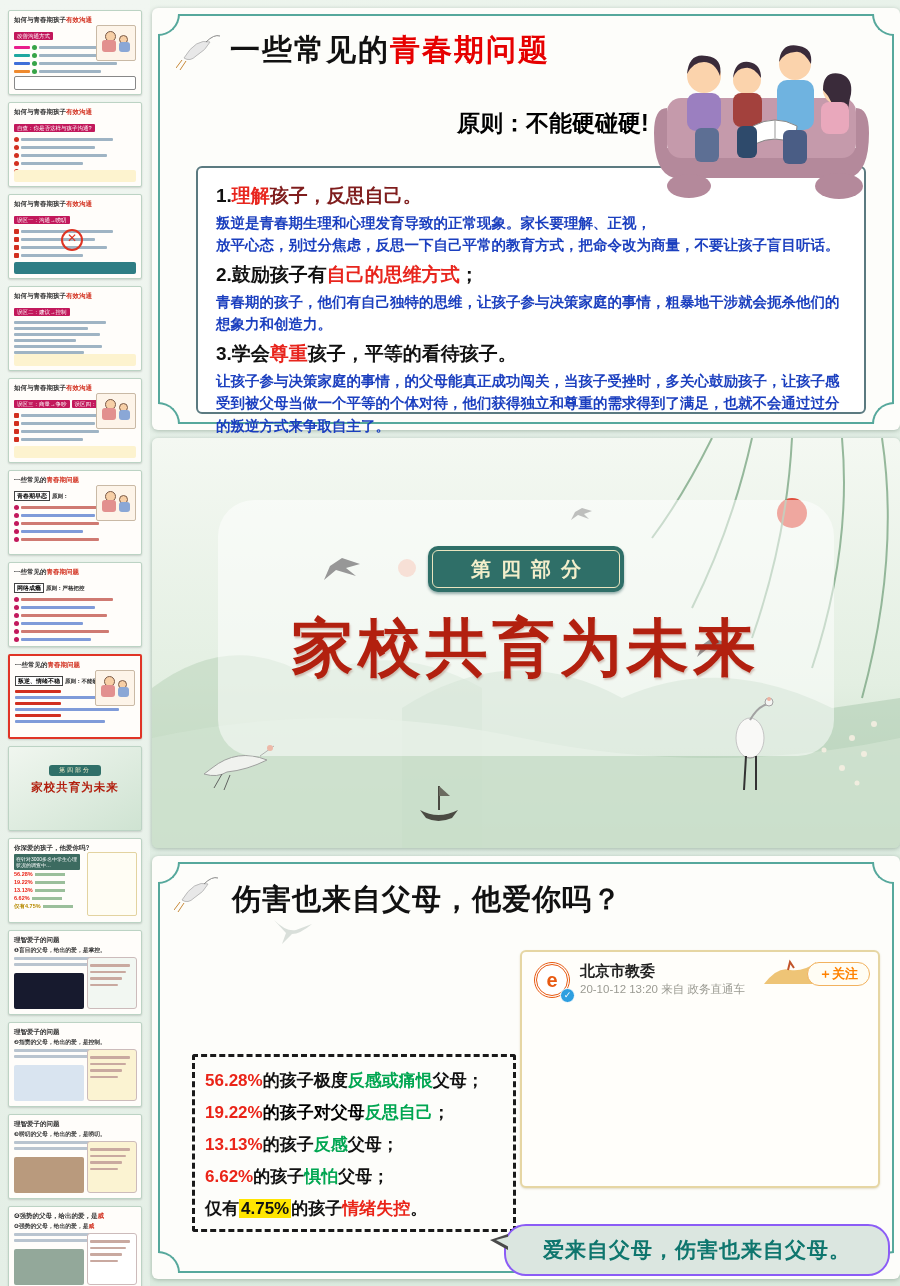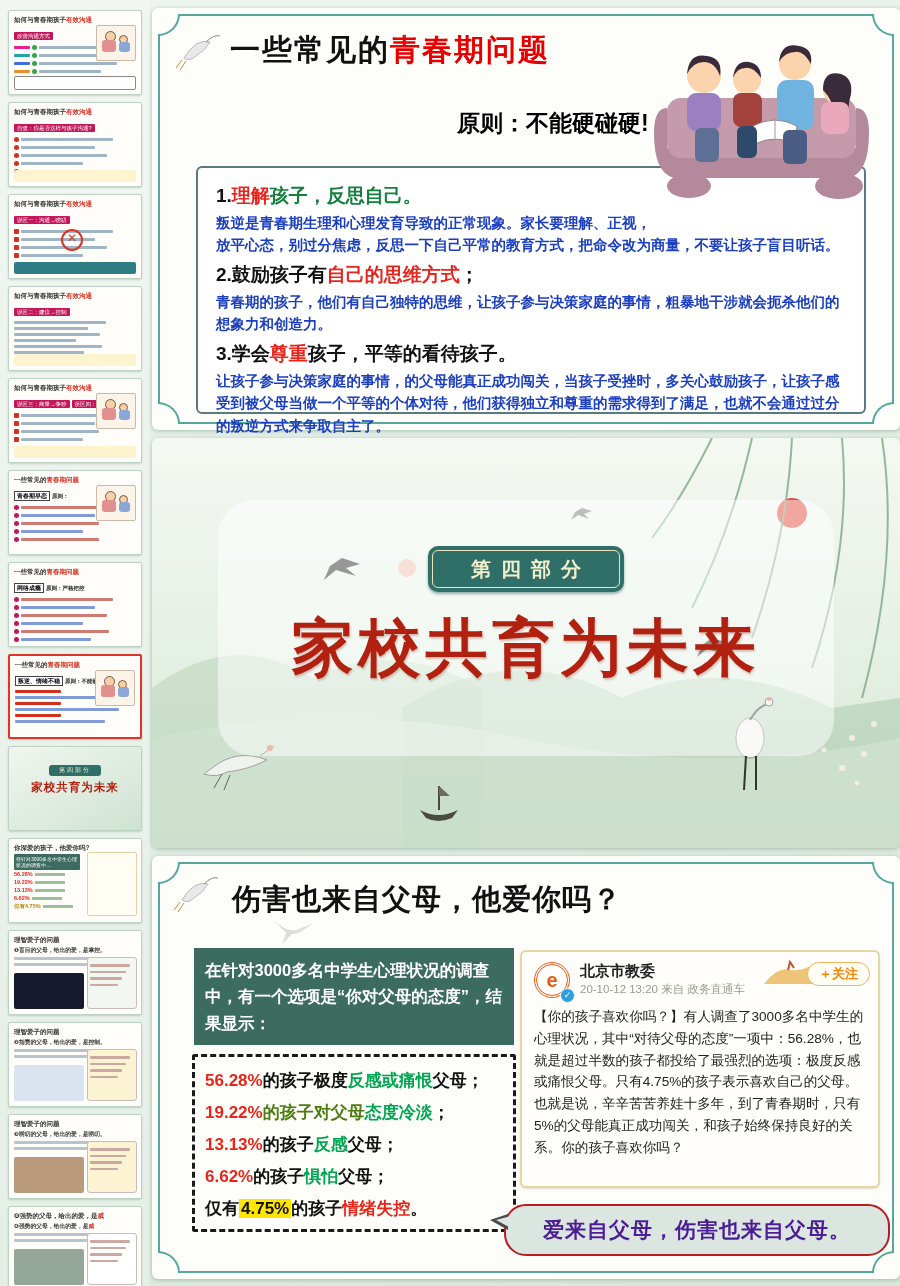--- a/index.html
+++ b/index.html
@@ -100,23 +100,23 @@
              background:#fff;border:3px double #e85a12;color:#e85a12;font-weight:900;font-size:20px;
              display:flex;align-items:center;justify-content:center;box-sizing:border-box;}
   .wb-check{position:absolute;left:38px;top:36px;width:13px;height:13px;border-radius:50%;background:#2e9fe0;
             color:#fff;font-size:9px;line-height:13px;text-align:center;border:1px solid #fff;}
   .wb-name{position:absolute;left:58px;top:10px;font-size:15px;font-weight:bold;color:#222;}
   .wb-meta{position:absolute;left:58px;top:30px;font-size:11.5px;color:#9a9a92;}
   .wb-follow{position:absolute;right:8px;top:10px;border:1.5px solid #f2b25e;border-radius:14px;
              padding:2px 11px;color:#ff8200;font-size:13px;font-weight:bold;background:#fffdf4;}
   .wb-wall{position:absolute;right:62px;top:4px;}
   .wb-body{position:absolute;left:12px;right:12px;top:54px;font-size:13.6px;color:#222;line-height:1.6;}
-  .s3-bubble{position:absolute;left:352px;top:348px;width:382px;height:48px;background:#dbe6e0;
-             border:2px solid #b91c1c;border-radius:22px;display:flex;align-items:center;justify-content:center;
-             font-size:21px;font-weight:900;color:#4c1d95;letter-spacing:1px;}
+  .s3-bubble{position:absolute;left:352px;top:368px;width:382px;height:48px;background:#dbe6e0;
+             border:2px solid #8b5cf6;border-radius:22px;display:flex;align-items:center;justify-content:center;
+             font-size:21px;font-weight:900;color:#0f766e;letter-spacing:1px;}
   .s3-bubble:before{content:"";position:absolute;left:-16px;top:8px;width:0;height:0;
              border-top:6px solid transparent;border-bottom:10px solid transparent;
              border-right:18px solid #4a4a4a;}
   .s3-bubble:after{content:"";position:absolute;left:-10px;top:10px;width:0;height:0;
              border-top:4px solid transparent;border-bottom:8px solid transparent;
              border-right:15px solid #dbe6e0;}
   .deco{position:absolute;pointer-events:none;}
 </style>
 </head>
 <body>
@@ -383,21 +383,21 @@
           <path d="M174 52 Q174 32 192 36 Q204 40 202 56 Q198 70 200 80 L184 78 Q186 64 174 52" fill="#3a2b3a"></path>
         <rect x="172" y="64" width="28" height="32" rx="8" fill="#e9a8bc"></rect>
         <path d="M104 88 Q126 76 148 88 L146 106 Q126 96 106 106 Z" fill="#fff" stroke="#888"></path>
         <line x1="126" y1="82" x2="126" y2="100" stroke="#999"></line>
         <rect x="46" y="90" width="24" height="34" rx="6" fill="#5d6f94"></rect>
         <rect x="88" y="88" width="20" height="32" rx="6" fill="#2e4a6b"></rect>
         <rect x="134" y="92" width="24" height="34" rx="6" fill="#4a5d85"></rect>
       </svg>
 
       <div class="s1-box">
-        <div class="s1-h"><span style="color: rgb(17, 17, 17);">1.</span><span style="color: rgb(232, 37, 29);">理解</span><span style="color: #15803d;">孩子，反思自己。</span></div>
+        <div class="s1-h"><span style="color: rgb(17, 17, 17);">1.</span><span style="color: rgb(232, 37, 29);">理解</span><span style="color: #7f1d1d;">孩子，反思自己。</span></div>
         <div class="s1-p">叛逆是青春期生理和心理发育导致的正常现象。家长要理解、正视，
 放平心态，别过分焦虑，反思一下自己平常的教育方式，把命令改为商量，不要让孩子盲目听话。</div>
         <div class="s1-h"><span style="color: rgb(17, 17, 17);">2.鼓励孩子有</span><span style="color: rgb(232, 37, 29);">自己的思维方式</span><span style="color: rgb(17, 17, 17);">；</span></div>
         <div class="s1-p">青春期的孩子，他们有自己独特的思维，让孩子参与决策家庭的事情，粗暴地干涉就会扼杀他们的想象力和创造力。</div>
         <div class="s1-h"><span style="color: rgb(17, 17, 17);">3.学会</span><span style="color: rgb(232, 37, 29);">尊重</span><span style="color: rgb(17, 17, 17);">孩子，平等的看待孩子。</span></div>
         <div class="s1-p">让孩子参与决策家庭的事情，的父母能真正成功闯关，当孩子受挫时，多关心鼓励孩子，让孩子感受到被父母当做一个平等的个体对待，他们获得独立和尊重的需求得到了满足，也就不会通过过分的叛逆方式来争取自主了。</div>
       </div>
     </div>
 
     <div class="slide" id="slide2">
@@ -469,39 +469,37 @@
       </div>
       <svg class="deco" style="left:22px;top:14px" width="52" height="46" viewBox="0 0 52 46">
         <path d="M8 30 Q20 10 34 14 Q30 22 20 28 Q14 34 8 30" fill="#e8e8e8" stroke="#bbb"></path>
         <path d="M30 14 Q38 6 44 8" stroke="#888" fill="none"></path>
         <path d="M6 32 L0 40 M10 33 L4 42" stroke="#c88a3a"></path>
       </svg>
       <svg class="deco" style="left:120px;top:62px" width="40" height="26" viewBox="0 0 40 26">
         <path d="M2 2 Q14 14 24 12 L40 6 Q28 16 20 16 L10 26 L14 15 Z" fill="#d9dfda"></path>
       </svg>
       <div class="s3-title">伤害也来自父母，他爱你吗？</div>
-      <div class="s3-intro">在针对3000多名中学生心理状况的调查中，有一个选项是“你对父母的态度”，结果显示：</div>
       <div class="s3-stats">
         <div class="s3-statline"><span style="color: rgb(234, 36, 24);">56.28%</span><span style="color: rgb(17, 17, 17);">的孩子极度</span><span style="color: rgb(0, 166, 81);">反感或痛恨</span><span style="color: rgb(17, 17, 17);">父母；</span></div>
-        <div class="s3-statline"><span style="color: rgb(234, 36, 24);">19.22%</span><span style="color: #4d7c0f;">的孩子对父母</span><span style="color: rgb(0, 166, 81);">态度冷淡</span><span style="color: rgb(17, 17, 17);">；</span></div>
+        <div class="s3-statline"><span style="color: rgb(234, 36, 24);">19.22%</span><span style="color: #000000;">的孩子对父母</span><span style="color: rgb(0, 166, 81);">反思自己</span><span style="color: rgb(17, 17, 17);">；</span></div>
         <div class="s3-statline"><span style="color: rgb(234, 36, 24);">13.13%</span><span style="color: rgb(17, 17, 17);">的孩子</span><span style="color: rgb(0, 166, 81);">反感</span><span style="color: rgb(17, 17, 17);">父母；</span></div>
         <div class="s3-statline"><span style="color: rgb(234, 36, 24);">6.62%</span><span style="color: rgb(17, 17, 17);">的孩子</span><span style="color: rgb(0, 166, 81);">惧怕</span><span style="color: rgb(17, 17, 17);">父母；</span></div>
         <div class="s3-statline"><span style="color: rgb(17, 17, 17);">仅有</span><span style="color: rgb(17, 17, 17); background: rgb(255, 229, 0); padding: 0px 2px;">4.75%</span><span style="color: rgb(17, 17, 17);">的孩子</span><span style="color: rgb(234, 36, 24);">情绪失控</span><span style="color: rgb(17, 17, 17);">。</span></div>
       </div>
 
       <div class="weibo">
         <div class="wb-avatar">e</div>
         <div class="wb-check">✓</div>
         <div class="wb-name">北京市教委</div>
         <div class="wb-meta">20-10-12 13:20  来自 政务直通车</div>
         <svg class="wb-wall" width="52" height="30" viewBox="0 0 52 30">
           <path d="M0 28 Q14 10 26 14 Q40 16 52 6 L52 28 Z" fill="#e8b04a" opacity=".75"></path>
           <path d="M24 14 L26 6 L30 12" stroke="#c2542a" fill="none" stroke-width="2"></path>
         </svg>
         <div class="wb-follow">＋关注</div>
-        <div class="wb-body">【你的孩子喜欢你吗？】有人调查了3000多名中学生的心理状况，其中“对待父母的态度”一项中：56.28%，也就是超过半数的孩子都投给了最强烈的选项：极度反感或痛恨父母。只有4.75%的孩子表示喜欢自己的父母。也就是说，辛辛苦苦养娃十多年，到了青春期时，只有5%的父母能真正成功闯关，和孩子始终保持良好的关系。你的孩子喜欢你吗？</div>
       </div>
 
       <div class="s3-bubble">爱来自父母，伤害也来自父母。</div>
     </div>
 
   </div>
 </div>
 
 </body></html>

